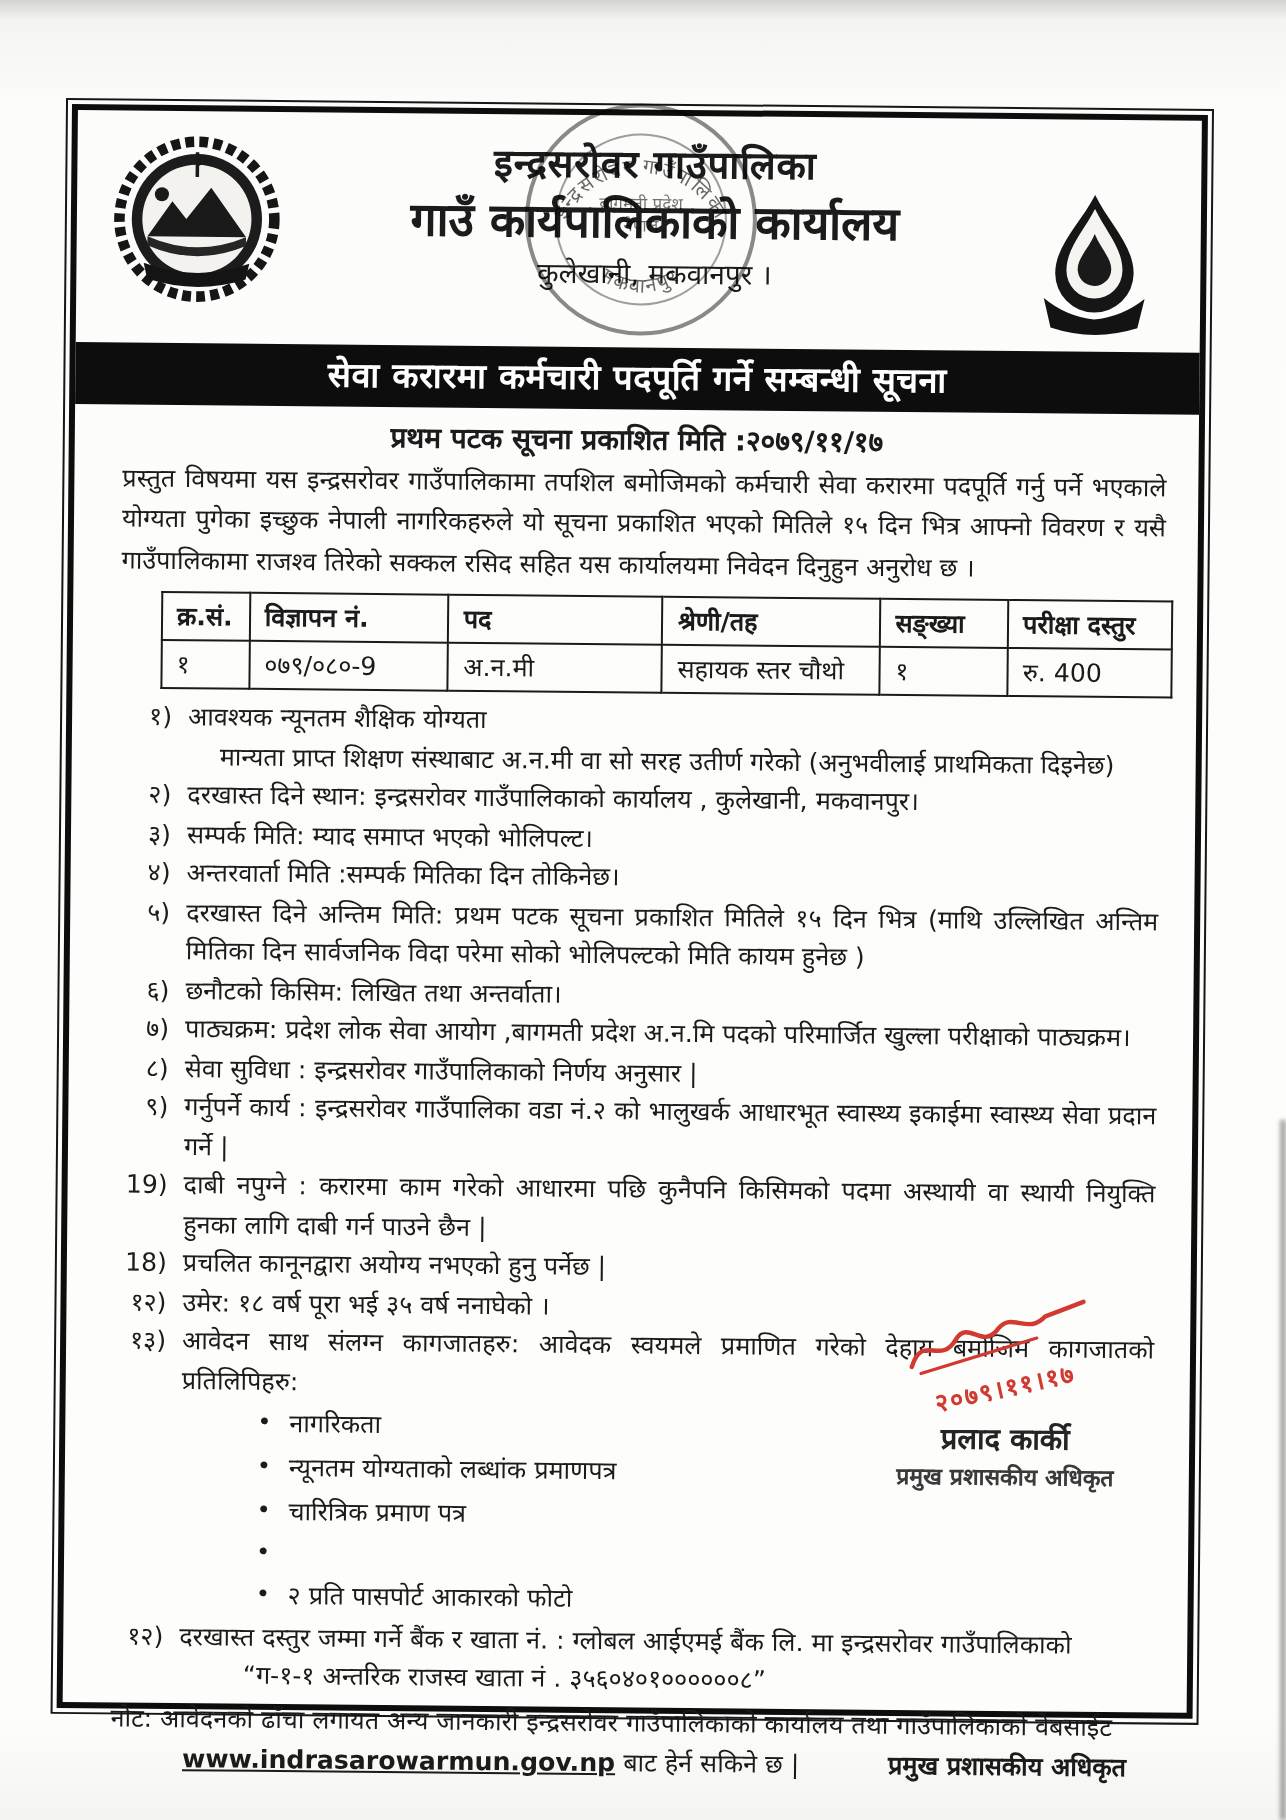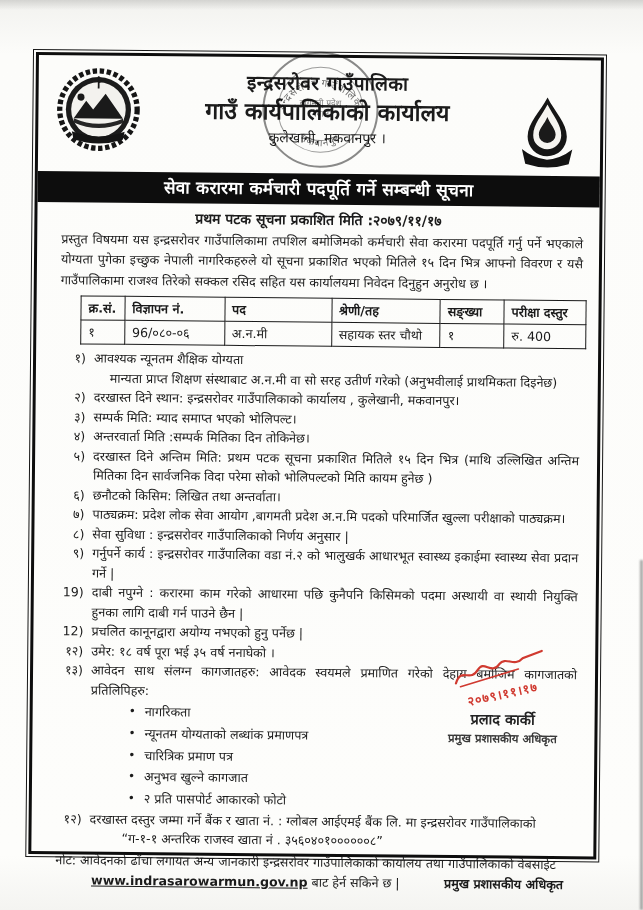--- a/index.html
+++ b/index.html
@@ -137,21 +137,21 @@
           <tr>
         <th>क्र.सं.</th>
         <th>विज्ञापन नं.</th>
         <th>पद</th>
         <th>श्रेणी/तह</th>
         <th>सङ्ख्या</th>
         <th>परीक्षा दस्तुर</th>
       </tr>
       <tr>
         <td>१</td>
-        <td>96/०८०-०६</td>
+        <td>०७९/०८०-9</td>
         <td>अ.न.मी</td>
         <td>सहायक स्तर चौथो</td>
         <td>१</td>
         <td>रु. 400</td>
       </tr>
     </tbody>
       </table>
 
     <div class="items">
       <div class="item">
@@ -189,21 +189,21 @@
         </div>
       <div class="item">
           <span class="num">९)</span>
           <span class="txt">गर्नुपर्ने कार्य : इन्द्रसरोवर गाउँपालिका वडा नं.२ को भालुखर्क आधारभूत स्वास्थ्य इकाईमा स्वास्थ्य सेवा प्रदान गर्ने |</span>
         </div>
       <div class="item">
           <span class="num">19)</span>
           <span class="txt">दाबी नपुग्ने : करारमा काम गरेको आधारमा पछि कुनैपनि किसिमको पदमा अस्थायी वा स्थायी नियुक्ति हुनका लागि दाबी गर्न पाउने छैन |</span>
         </div>
       <div class="item">
-          <span class="num">12)</span>
+          <span class="num">18)</span>
           <span class="txt">प्रचलित कानूनद्वारा अयोग्य नभएको हुनु पर्नेछ |</span>
         </div>
       <div class="item">
           <span class="num">१२)</span>
           <span class="txt">उमेर: १८ वर्ष पूरा भई ३५ वर्ष ननाघेको ।</span>
         </div>
       <div class="item">
           <span class="num">१३)</span>
           <span class="txt">आवेदन साथ संलग्न कागजातहरु: आवेदक स्वयमले प्रमाणित गरेको देहाय बमोजिम कागजातको प्रतिलिपिहरु:</span>
         </div>
@@ -216,21 +216,20 @@
         <div class="bullet">
             <span class="dot">•</span>
             <span>न्यूनतम योग्यताको लब्धांक प्रमाणपत्र</span>
           </div>
         <div class="bullet">
             <span class="dot">•</span>
             <span>चारित्रिक प्रमाण पत्र</span>
           </div>
         <div class="bullet">
             <span class="dot">•</span>
-            <span>अनुभव खुल्ने कागजात</span>
           </div>
         <div class="bullet">
             <span class="dot">•</span>
             <span>२ प्रति पासपोर्ट आकारको फोटो</span>
           </div>
       </div>
 
       <div class="item">
         <span class="num">१२)</span>
         <span class="txt">दरखास्त दस्तुर जम्मा गर्ने बैंक र खाता नं. : ग्लोबल आईएमई बैंक लि. मा इन्द्रसरोवर गाउँपालिकाको</span>

